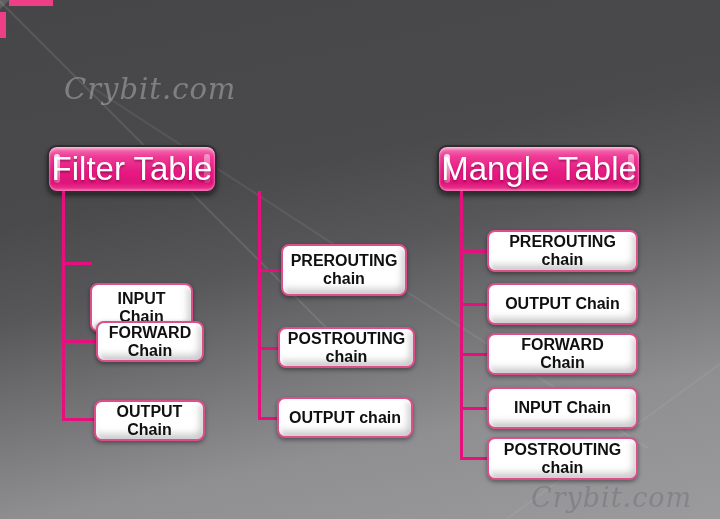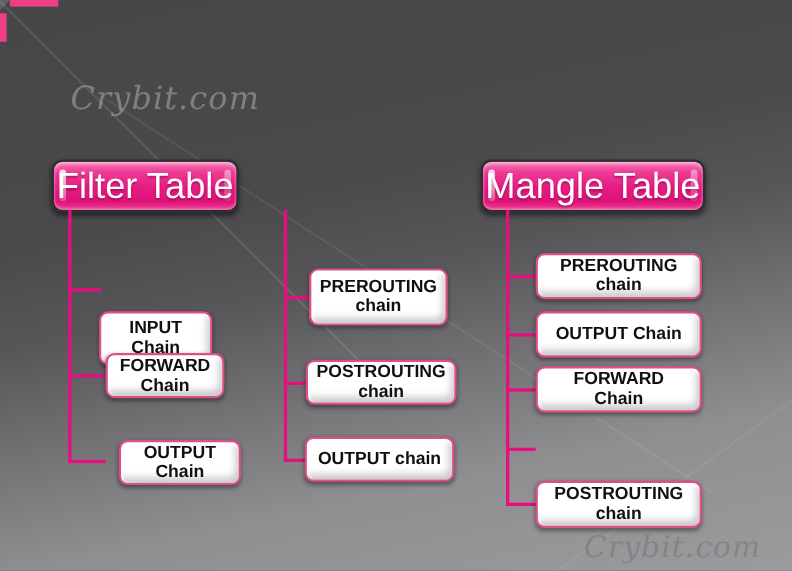--- a/index.html
+++ b/index.html
@@ -142,21 +142,21 @@
   <div class="hline" style="left:460px;top:457px;width:27px;"></div>
 
   <div class="chain" style="left:90px;top:243px;width:103px;height:49px;margin-top:40px;">
     <span>INPUT</span>
     <span>Chain</span>
   </div>
   <div class="chain" style="left:96px;top:321px;width:108px;height:41px;">
     <span>FORWARD</span>
     <span>Chain</span>
   </div>
-  <div class="chain" style="left:108px;top:400px;width:111px;height:41px;">
+  <div class="chain" style="left:94px;top:400px;width:111px;height:41px;">
     <span>OUTPUT</span>
     <span>Chain</span>
   </div>
 
   <div class="chain" style="left:281px;top:244px;width:126px;height:52px;">
     <span>PREROUTING</span>
     <span>chain</span>
   </div>
   <div class="chain" style="left:278px;top:327px;width:137px;height:41px;">
     <span>POSTROUTING</span>
@@ -172,18 +172,22 @@
     <span>chain</span>
   </div>
   <div class="chain" style="left:487px;top:283px;width:151px;height:42px;">
     <span>OUTPUT Chain</span>
     <span></span>
   </div>
   <div class="chain" style="left:487px;top:333px;width:151px;height:42px;">
     <span>FORWARD</span>
     <span>Chain</span>
   </div>
+  <div class="chain" style="left:487px;top:387px;width:151px;height:42px;">
+    <span>INPUT Chain</span>
+    <span></span>
+  </div>
   <div class="chain" style="left:487px;top:437px;width:151px;height:43px;">
     <span>POSTROUTING</span>
     <span>chain</span>
   </div>
 
 </div>
 
 </body></html>

